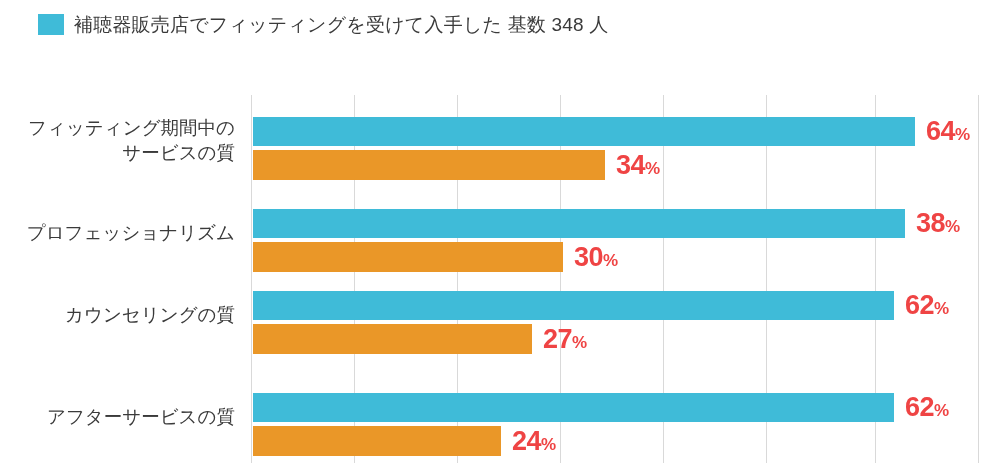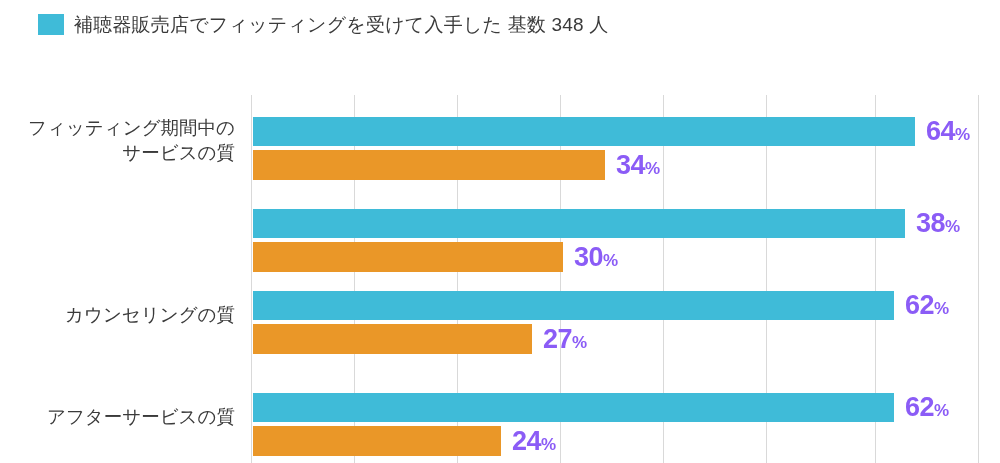--- a/index.html
+++ b/index.html
@@ -120,21 +120,21 @@
     height: 100%;
     flex: 0 0 auto;
   }
   .bar.series-a { background: #3fbbd8; }
   .bar.series-b { background: #ea9728; }
 
   .value-label {
     margin-left: 11px;
     font-size: 27px;
     font-weight: bold;
-    color: #8b5cf6;
+    color: #ef4444;
     line-height: 1;
     white-space: nowrap;
     letter-spacing: -0.5px;
   }
   .value-label .pct {
     font-size: 17px;
     font-weight: bold;
     letter-spacing: 0;
   }
 
@@ -183,20 +183,21 @@
         <div class="bar series-a" style="width:662px"></div>
         <div class="value-label"><span>64</span><span class="pct">%</span></div>
       </div>
       <div class="bar-row series-b">
         <div class="bar series-b" style="width:352px"></div>
         <div class="value-label"><span>34</span><span class="pct">%</span></div>
       </div>
     </div>
 
     <div class="group">
+      <div class="cat-label">プロフェッショナリズム</div>
       <div class="bar-row series-a">
         <div class="bar series-a" style="width:652px"></div>
         <div class="value-label"><span>38</span><span class="pct">%</span></div>
       </div>
       <div class="bar-row series-b">
         <div class="bar series-b" style="width:310px"></div>
         <div class="value-label"><span>30</span><span class="pct">%</span></div>
       </div>
     </div>
 

